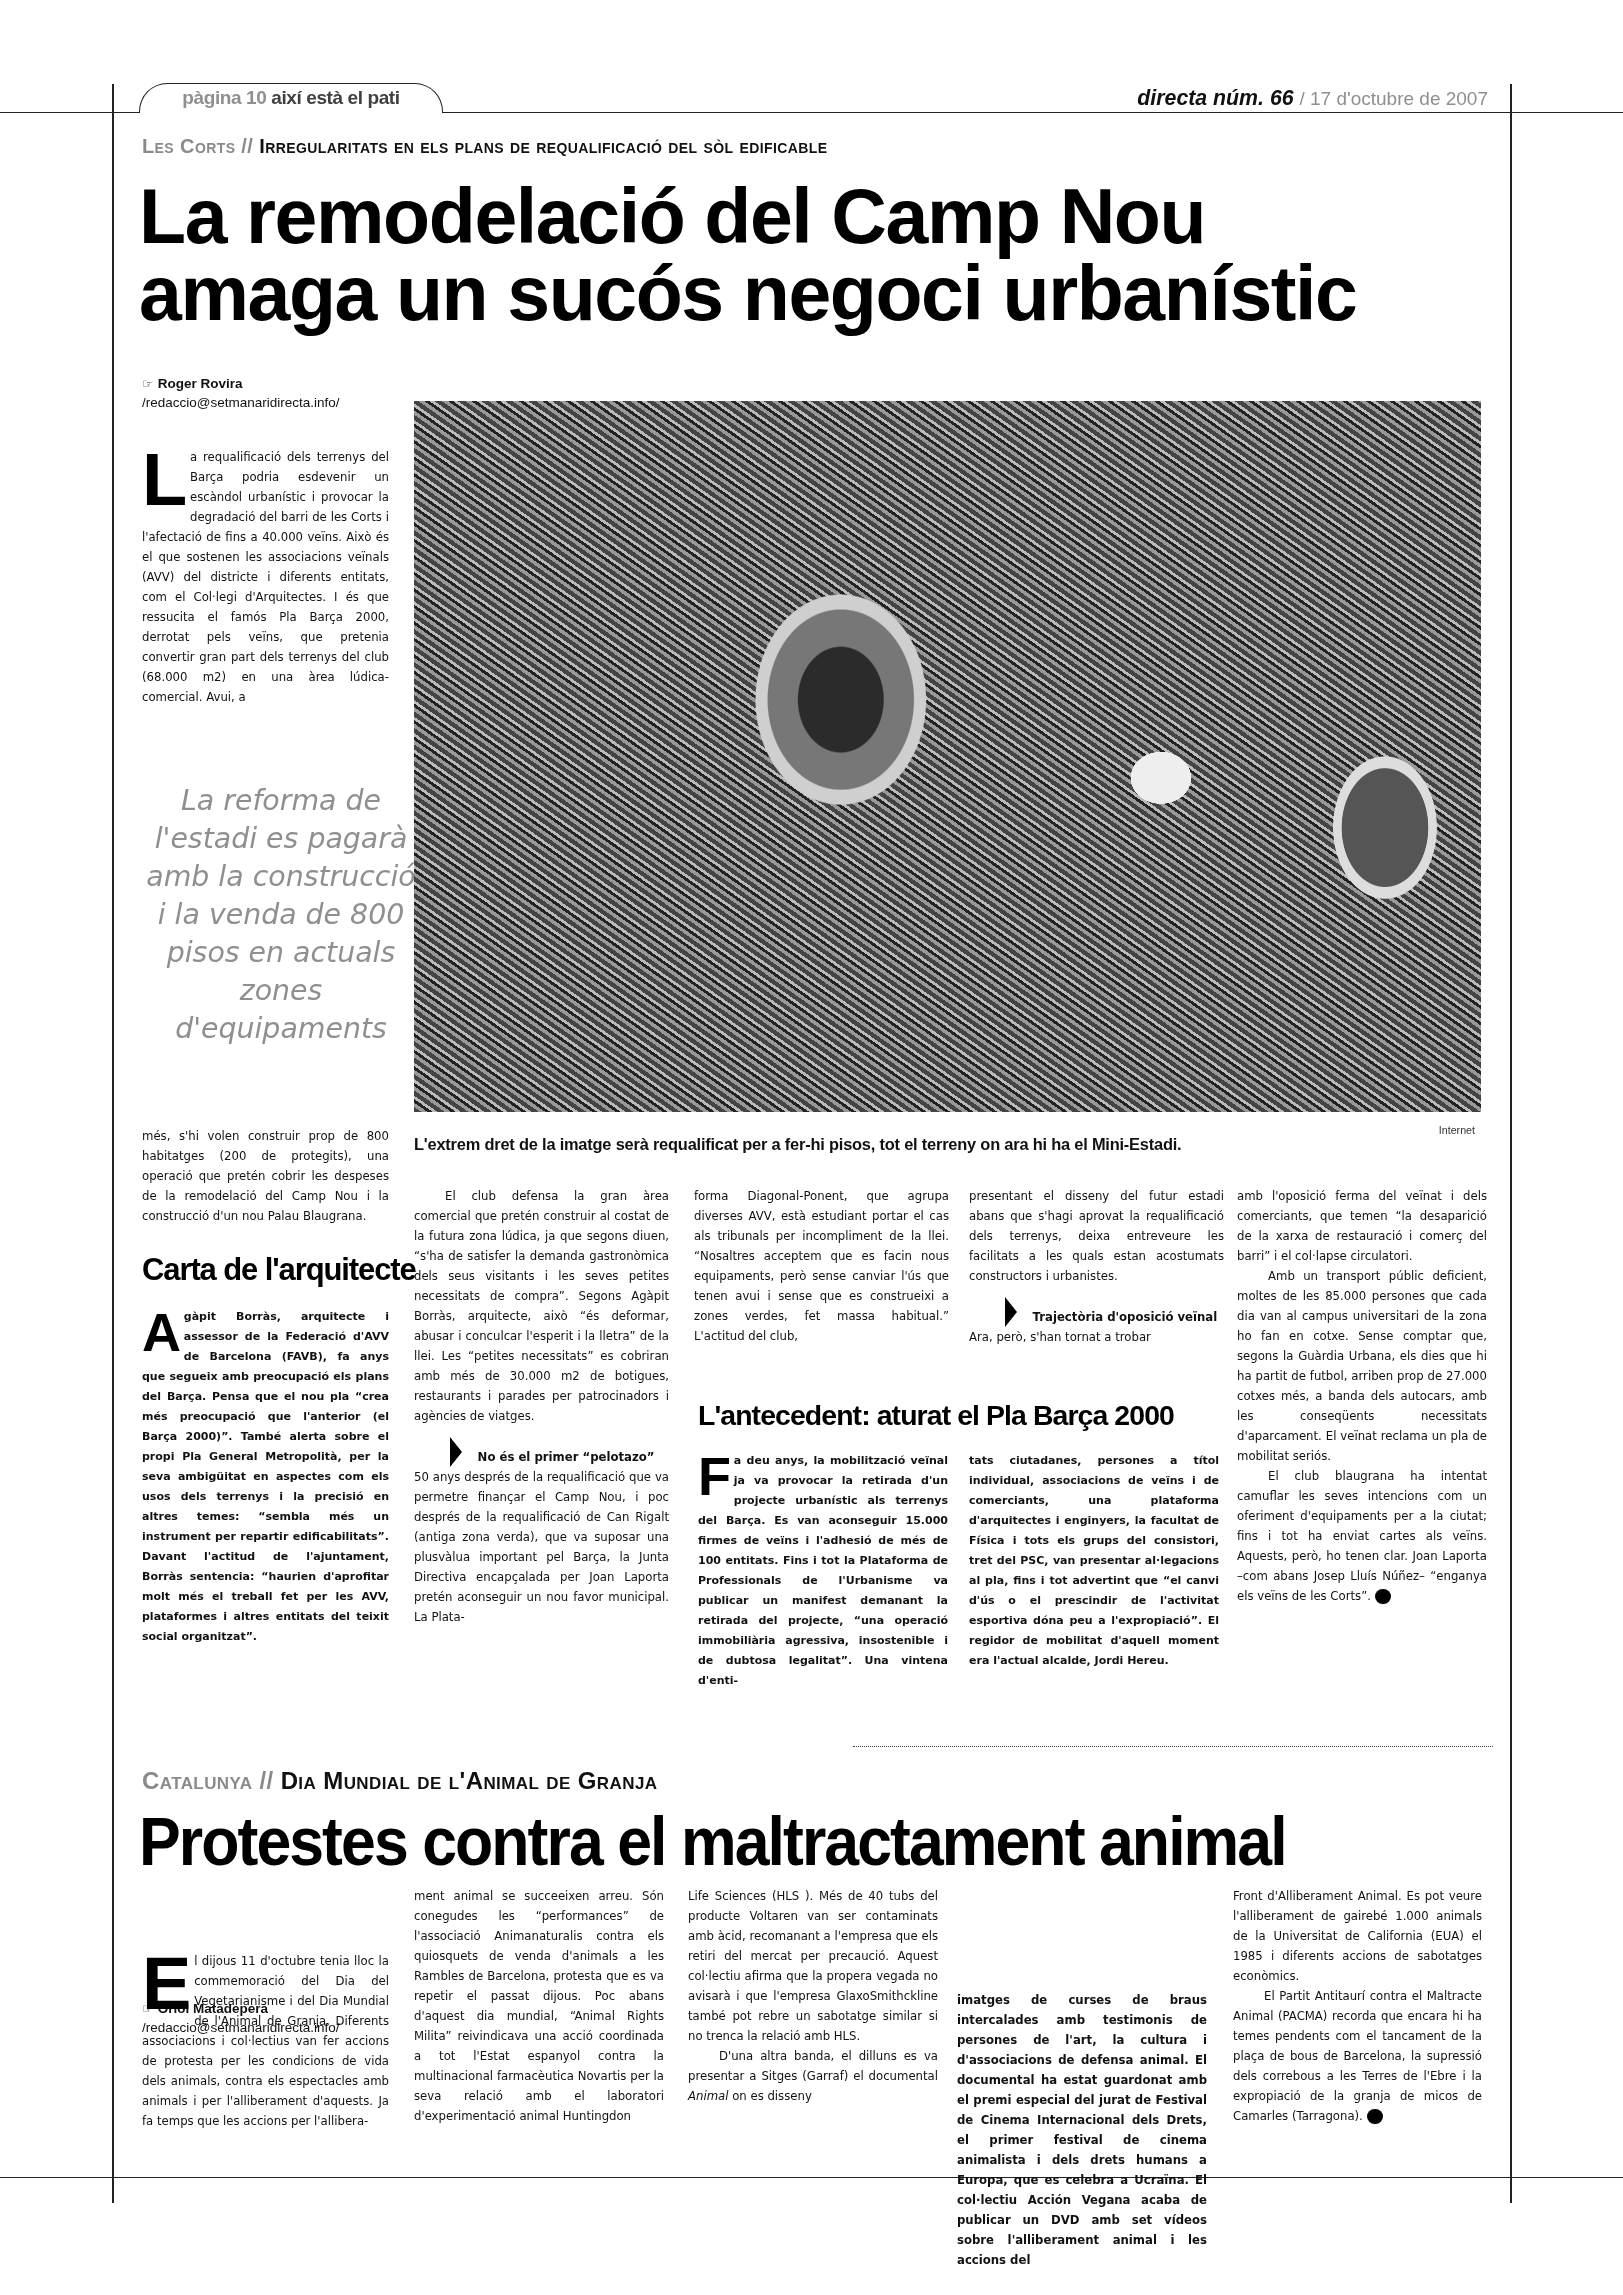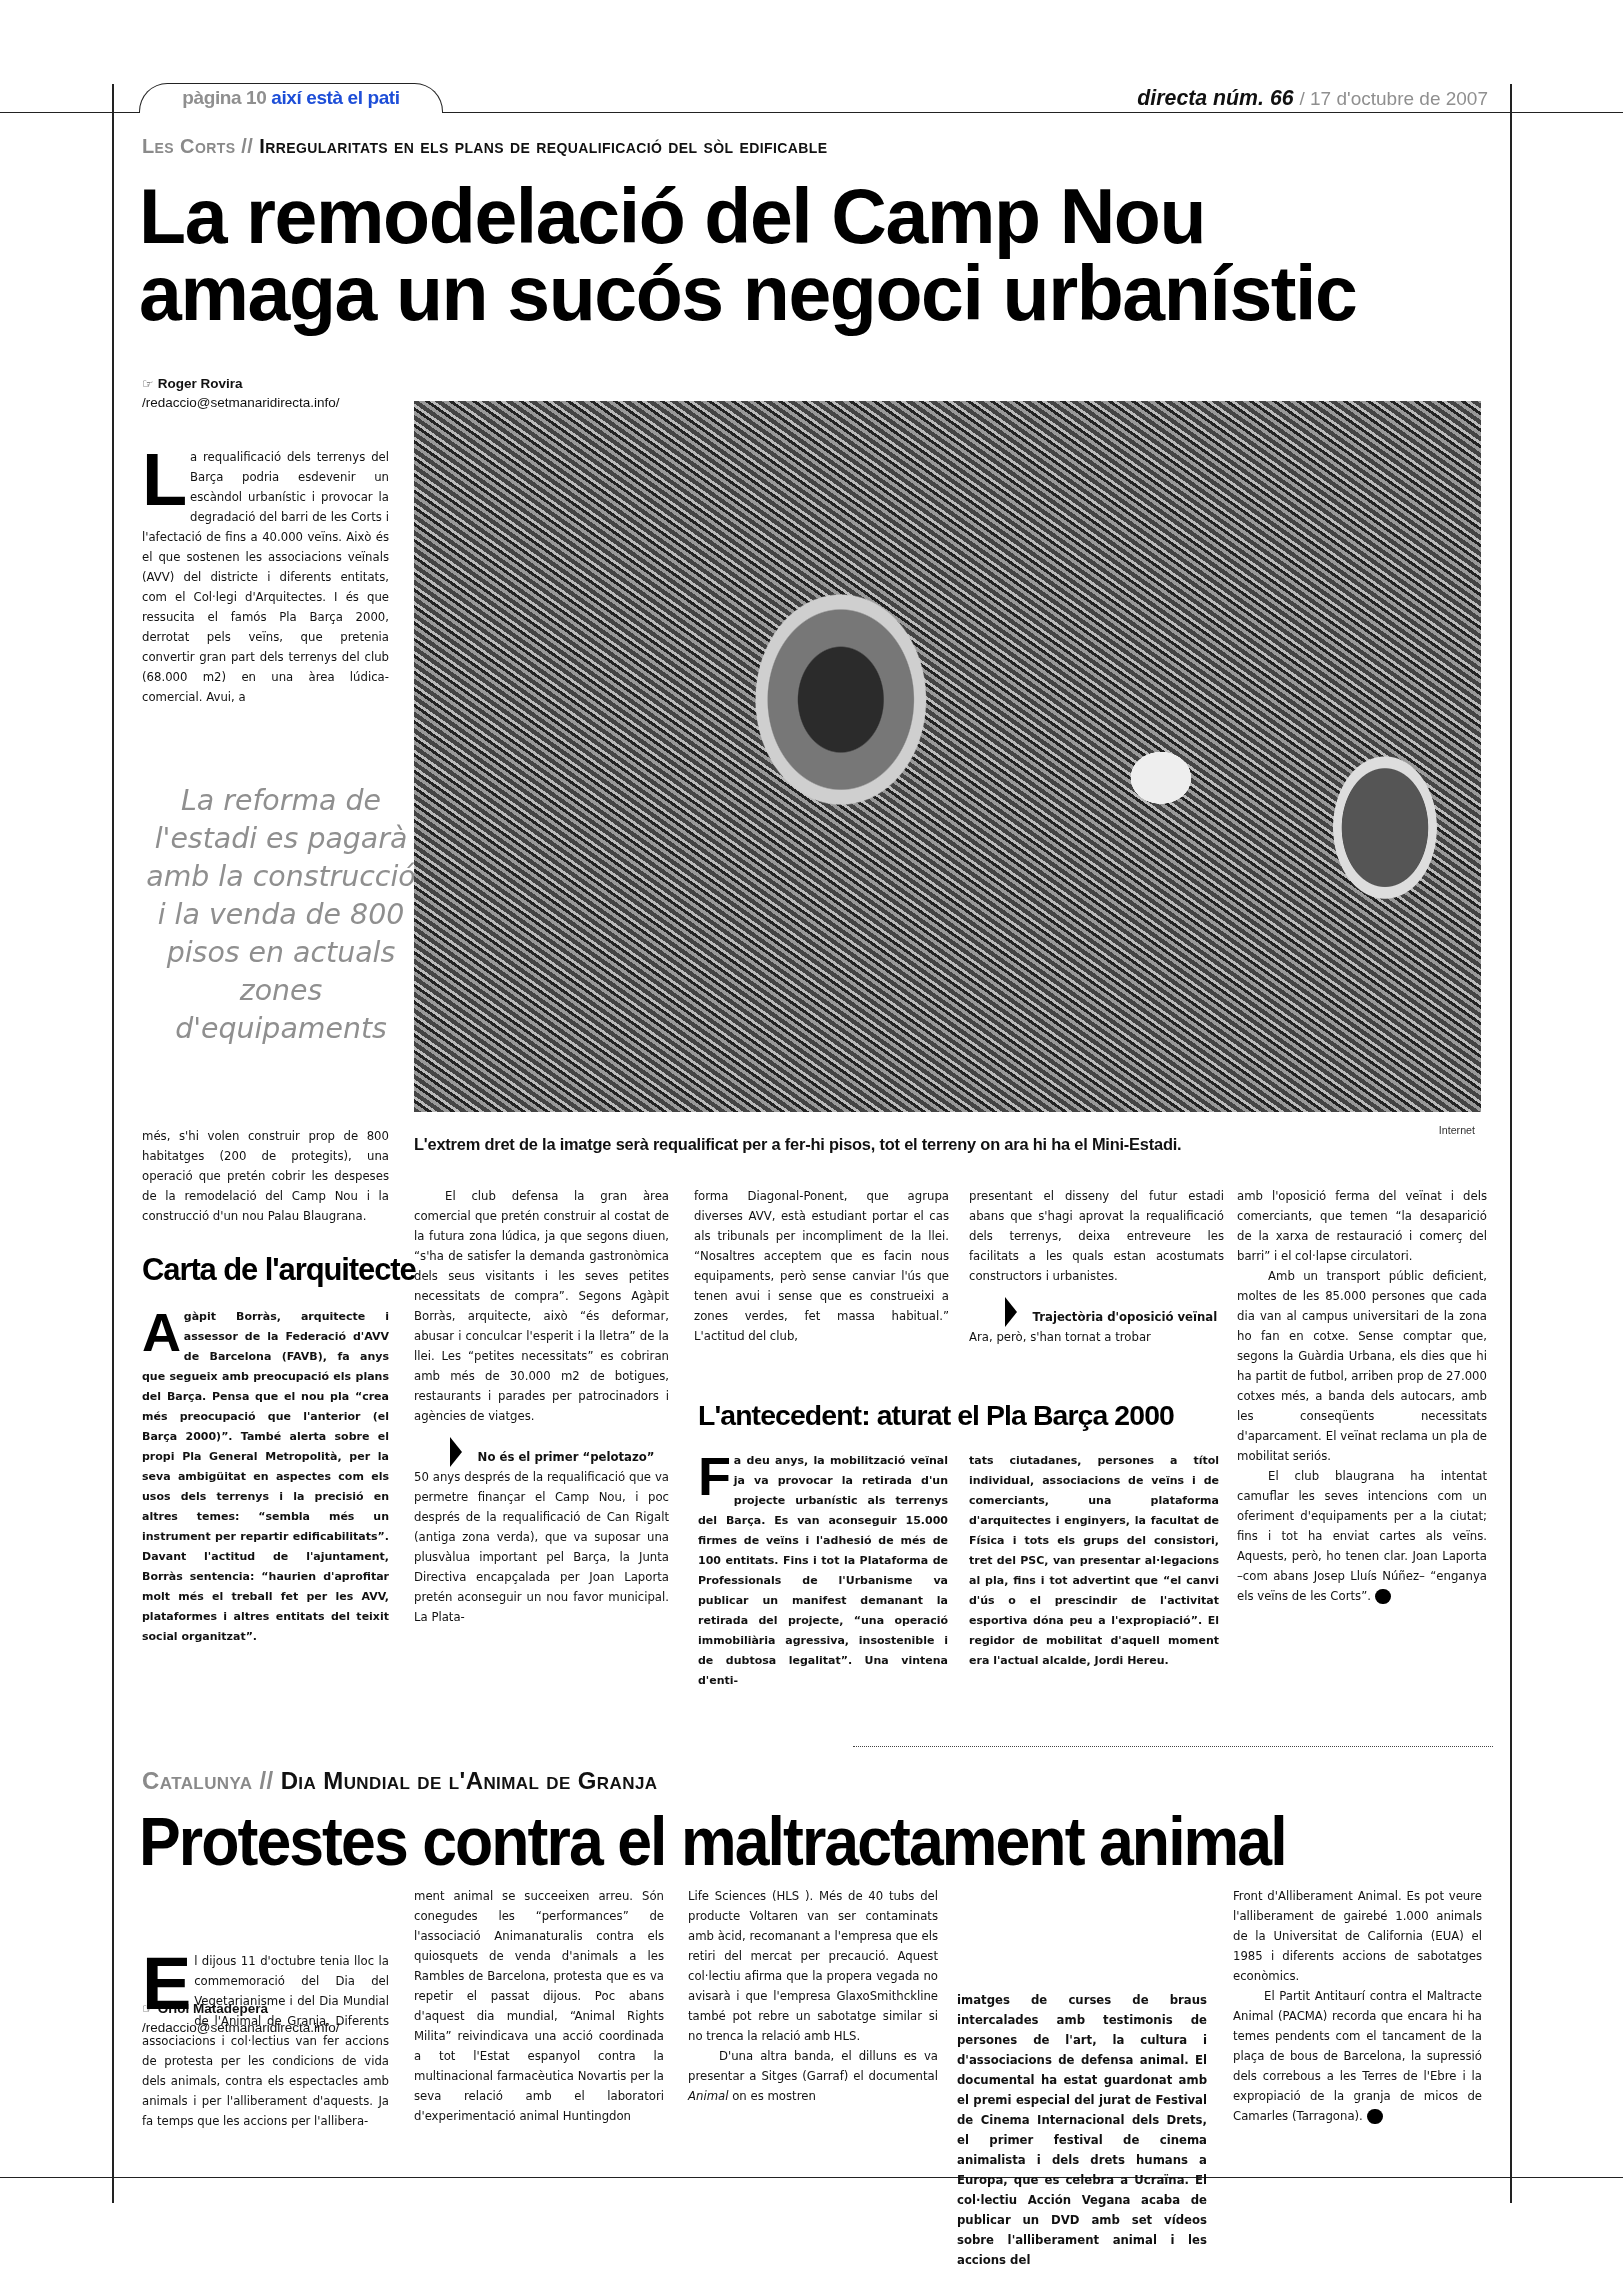--- a/index.html
+++ b/index.html
@@ -16,21 +16,21 @@
 
   
   .tab {
     position: absolute; left: 139px; top: 83px; width: 304px; height: 30px;
     border: 1.4px solid #222; border-bottom: none; border-radius: 28.4px 28.4px 0 0;
     background: #fff; text-align: center;
     font-family: "Liberation Sans", sans-serif; font-weight: bold; font-size: 19px; line-height: 28.4px;
     letter-spacing: -0.4px;
   }
   .tab .pg { color: #8f8f8f; }
-  .tab .sec { color: #1d4ed8; margin-top: 28px; }
+  .tab .sec { color: #404040; margin-top: 28px; }
   .issue {
     position: absolute; right: 135px; top: 84px; font-size: 21.3px; line-height: 28.4px;
     font-family: "Liberation Sans", sans-serif;
   }
   .issue .name { font-weight: bold; font-style: italic; color: #111; }
   .issue .date { color: #8f8f8f; font-size: 19px; }
 
   
   .kicker {
     position: absolute; left: 142px; font-family: "Liberation Sans Narrow", "Liberation Sans", sans-serif;
@@ -202,21 +202,21 @@
 
 <div class="col" style="left:142px; top:1951px; width:247px;">
   <span class="dropcap big">E</span>
   <span>l dijous 11 d'octubre tenia lloc la commemoració del Dia del Vegetarianisme i del Dia Mundial de l'Animal de Granja. Diferents associacions i col·lectius van fer accions de protesta per les condicions de vida dels animals, contra els espectacles amb animals i per l'alliberament d'aquests. Ja fa temps que les accions per l'allibera-</span>
 </div>
 <div class="col" style="left:414px; top:1886px; width:250px;">
   <p>ment animal se succeeixen arreu. Són conegudes les “performances” de l'associació Animanaturalis contra els quiosquets de venda d'animals a les Rambles de Barcelona, protesta que es va repetir el passat dijous. Poc abans d'aquest dia mundial, “Animal Rights Milita” reivindicava una acció coordinada a tot l'Estat espanyol contra la multinacional farmacèutica Novartis per la seva relació amb el laboratori d'experimentació animal Huntingdon</p>
 </div>
 <div class="col" style="left:688px; top:1886px; width:250px;">
   <p>Life Sciences (HLS ). Més de 40 tubs del producte Voltaren van ser contaminats amb àcid, recomanant a l'empresa que els retiri del mercat per precaució. Aquest col·lectiu afirma que la propera vegada no avisarà i que l'empresa GlaxoSmithckline també pot rebre un sabotatge similar si no trenca la relació amb HLS.</p>
-  <p class="indent"><span>D'una altra banda, el dilluns es va presentar a Sitges (Garraf) el documental </span><em>Animal</em><span> on es mostren</span></p>
+  <p class="indent"><span>D'una altra banda, el dilluns es va presentar a Sitges (Garraf) el documental </span><em>Animal</em><span> on es disseny</span></p>
 </div>
 <div class="col" style="left:957px; top:1990px; width:250px;font-weight:bold;">
   <p>imatges de curses de braus intercalades amb testimonis de persones de l'art, la cultura i d'associacions de defensa animal. El documental ha estat guardonat amb el premi especial del jurat de Festival de Cinema Internacional dels Drets, el primer festival de cinema animalista i dels drets humans a Europa, que es celebra a Ucraïna. El col·lectiu Acción Vegana acaba de publicar un DVD amb set vídeos sobre l'alliberament animal i les accions del</p>
 </div>
 <div class="col" style="left:1233px; top:1886px; width:249px;">
   <p>Front d'Alliberament Animal. Es pot veure l'alliberament de gairebé 1.000 animals de la Universitat de California (EUA) el 1985 i diferents accions de sabotatges econòmics.</p>
   <p class="indent"><span>El Partit Antitaurí contra el Maltracte Animal (PACMA) recorda que encara hi ha temes pendents com el tancament de la plaça de bous de Barcelona, la supressió dels correbous a les Terres de l'Ebre i la expropiació de la granja de micos de Camarles (Tarragona).</span><span class="end-mark">d/</span></p>
 </div>
 
 

